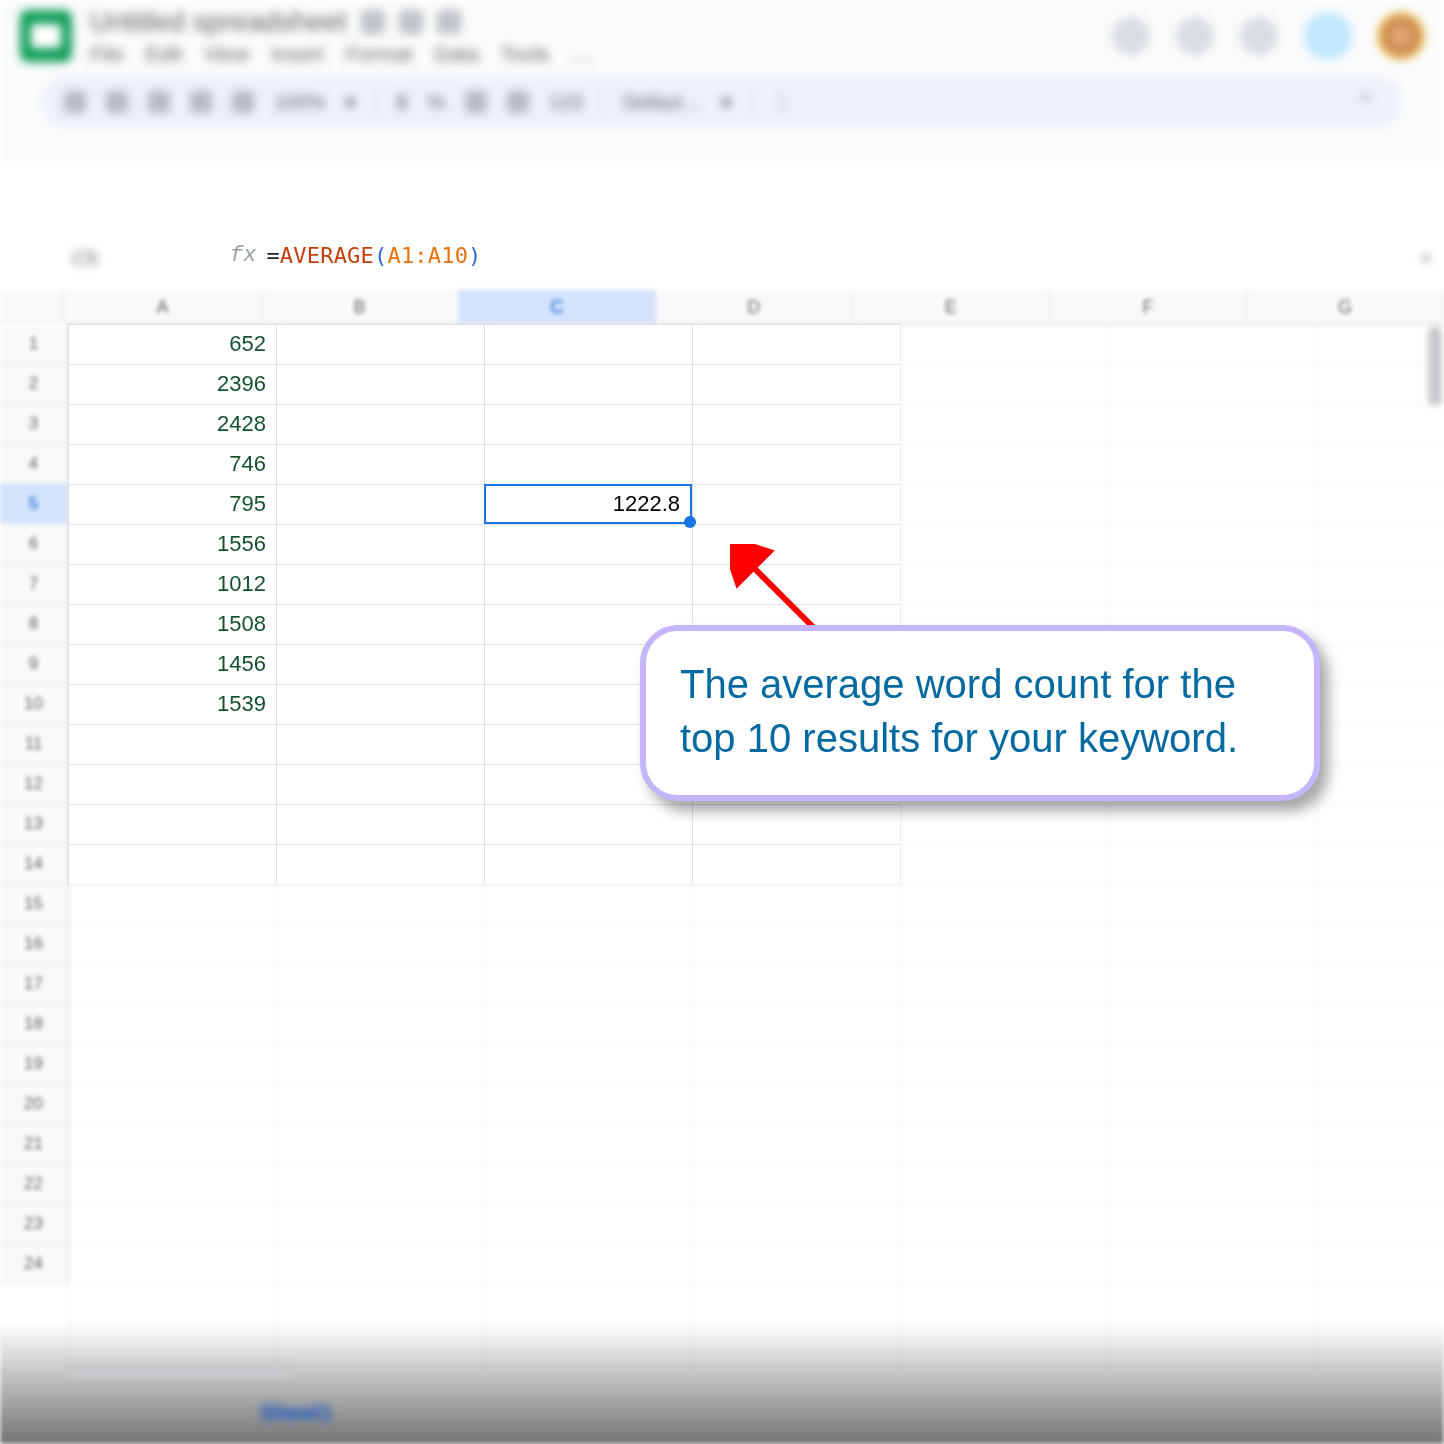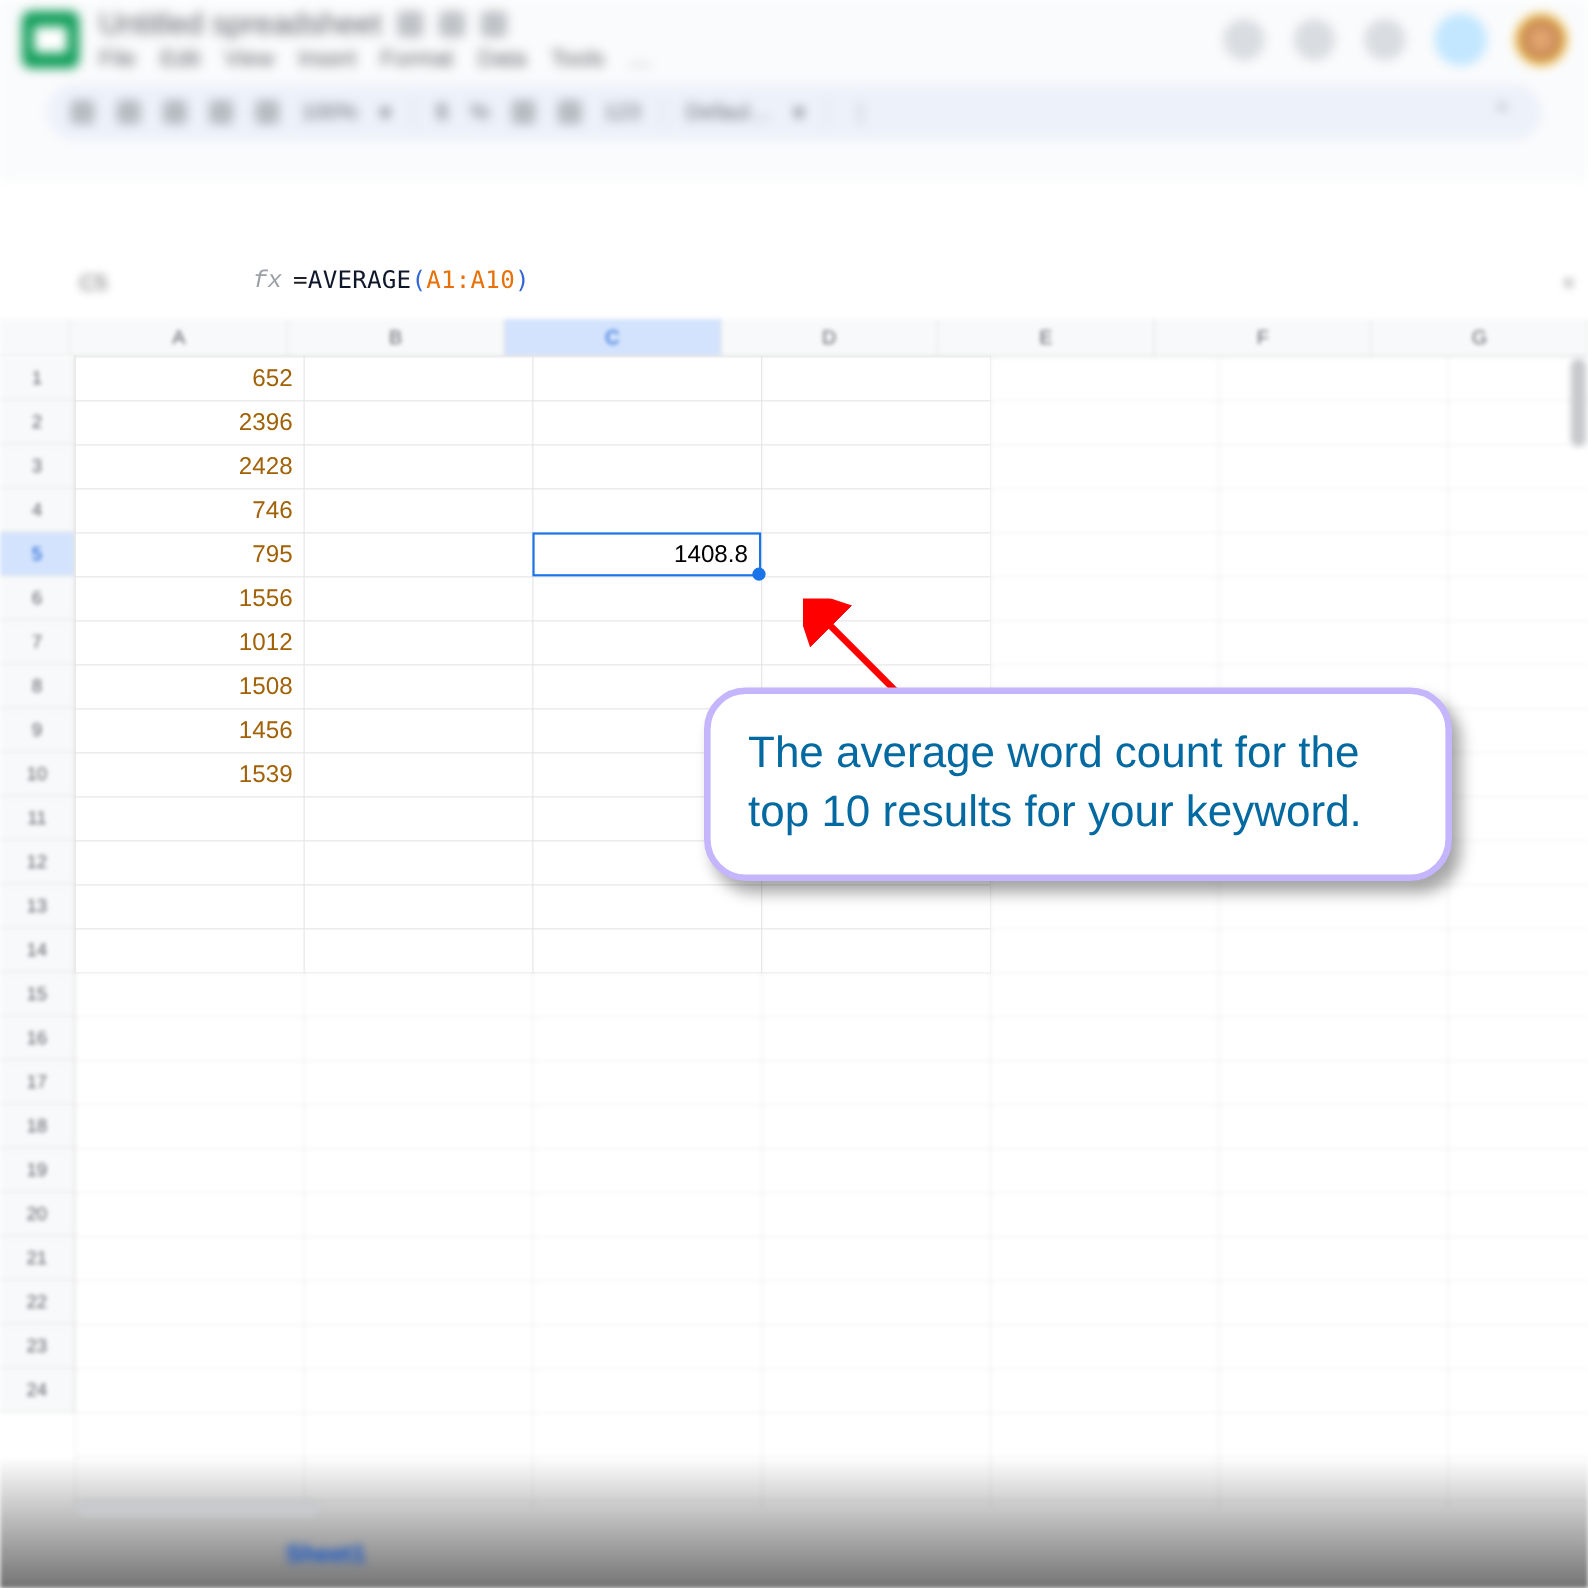--- a/index.html
+++ b/index.html
@@ -63,21 +63,21 @@
     background: #fff;
     display: flex; align-items: center;
     height: 44px;
     padding: 0 10px 0 6px;
     gap: 10px;
     font-size: 22px;
   }
   .fx { font-family: Liberation Mono, monospace; font-style: italic; color: #9aa0a6; font-size: 22px; }
   .formula-text { font-family: "Consolas","Menlo",monospace; letter-spacing: 0.2px; }
   .f-eq   { color: #202124; }
-  .f-func { color: #0f172a; margin-top: 12px; }
+  .f-func { color: #c2410c; margin-top: 12px; }
   .f-par  { color: #3367d6; }
   .f-rng  { color: #e8710a; }
 
   
   .gridzone {
     position: absolute;
     top: 290px; left: 0; right: 0; bottom: 0;
   }
 
   
@@ -129,21 +129,21 @@
     position:absolute; inset:0;
     background-image:
       linear-gradient(to right, #e1e1e1 1px, transparent 1px),
       linear-gradient(to bottom, #e1e1e1 1px, transparent 1px);
     background-size: 208px 40px;
   }
 
   .cell {
     position:absolute; height:40px; width:208px;
     display:flex; align-items:center; justify-content:flex-end;
-    padding-right:10px; font-size:22px; color:#a16207;
+    padding-right:10px; font-size:22px; color:#14532d;
   }
 
   
   .sel-cell {
     position:absolute;
     left: 416px; 
     top: 160px;  
     width: 208px; height: 40px;
     border: 2.5px solid #1a73e8;
     background: #fff;
@@ -322,21 +322,21 @@
           <div class="cell" style="left: 0px; top: 80px;">2428</div>
           <div class="cell" style="left: 0px; top: 120px;">746</div>
           <div class="cell" style="left: 0px; top: 160px; padding-left: 48px;">795</div>
           <div class="cell" style="left: 0px; top: 200px;">1556</div>
           <div class="cell" style="left: 0px; top: 240px;">1012</div>
           <div class="cell" style="left: 0px; top: 280px;">1508</div>
           <div class="cell" style="left: 0px; top: 320px;">1456</div>
           <div class="cell" style="left: 0px; top: 360px;">1539</div>
         </div>
       <div class="sel-cell">
-        <span>1408.8</span>
+        <span>1222.8</span>
         <div class="sel-handle"></div>
       </div>
     </div>
   </div>
 </div>
 
 <div class="vsb"></div>
 
 <svg class="arrow" viewBox="0 0 140 140">
   <defs>

